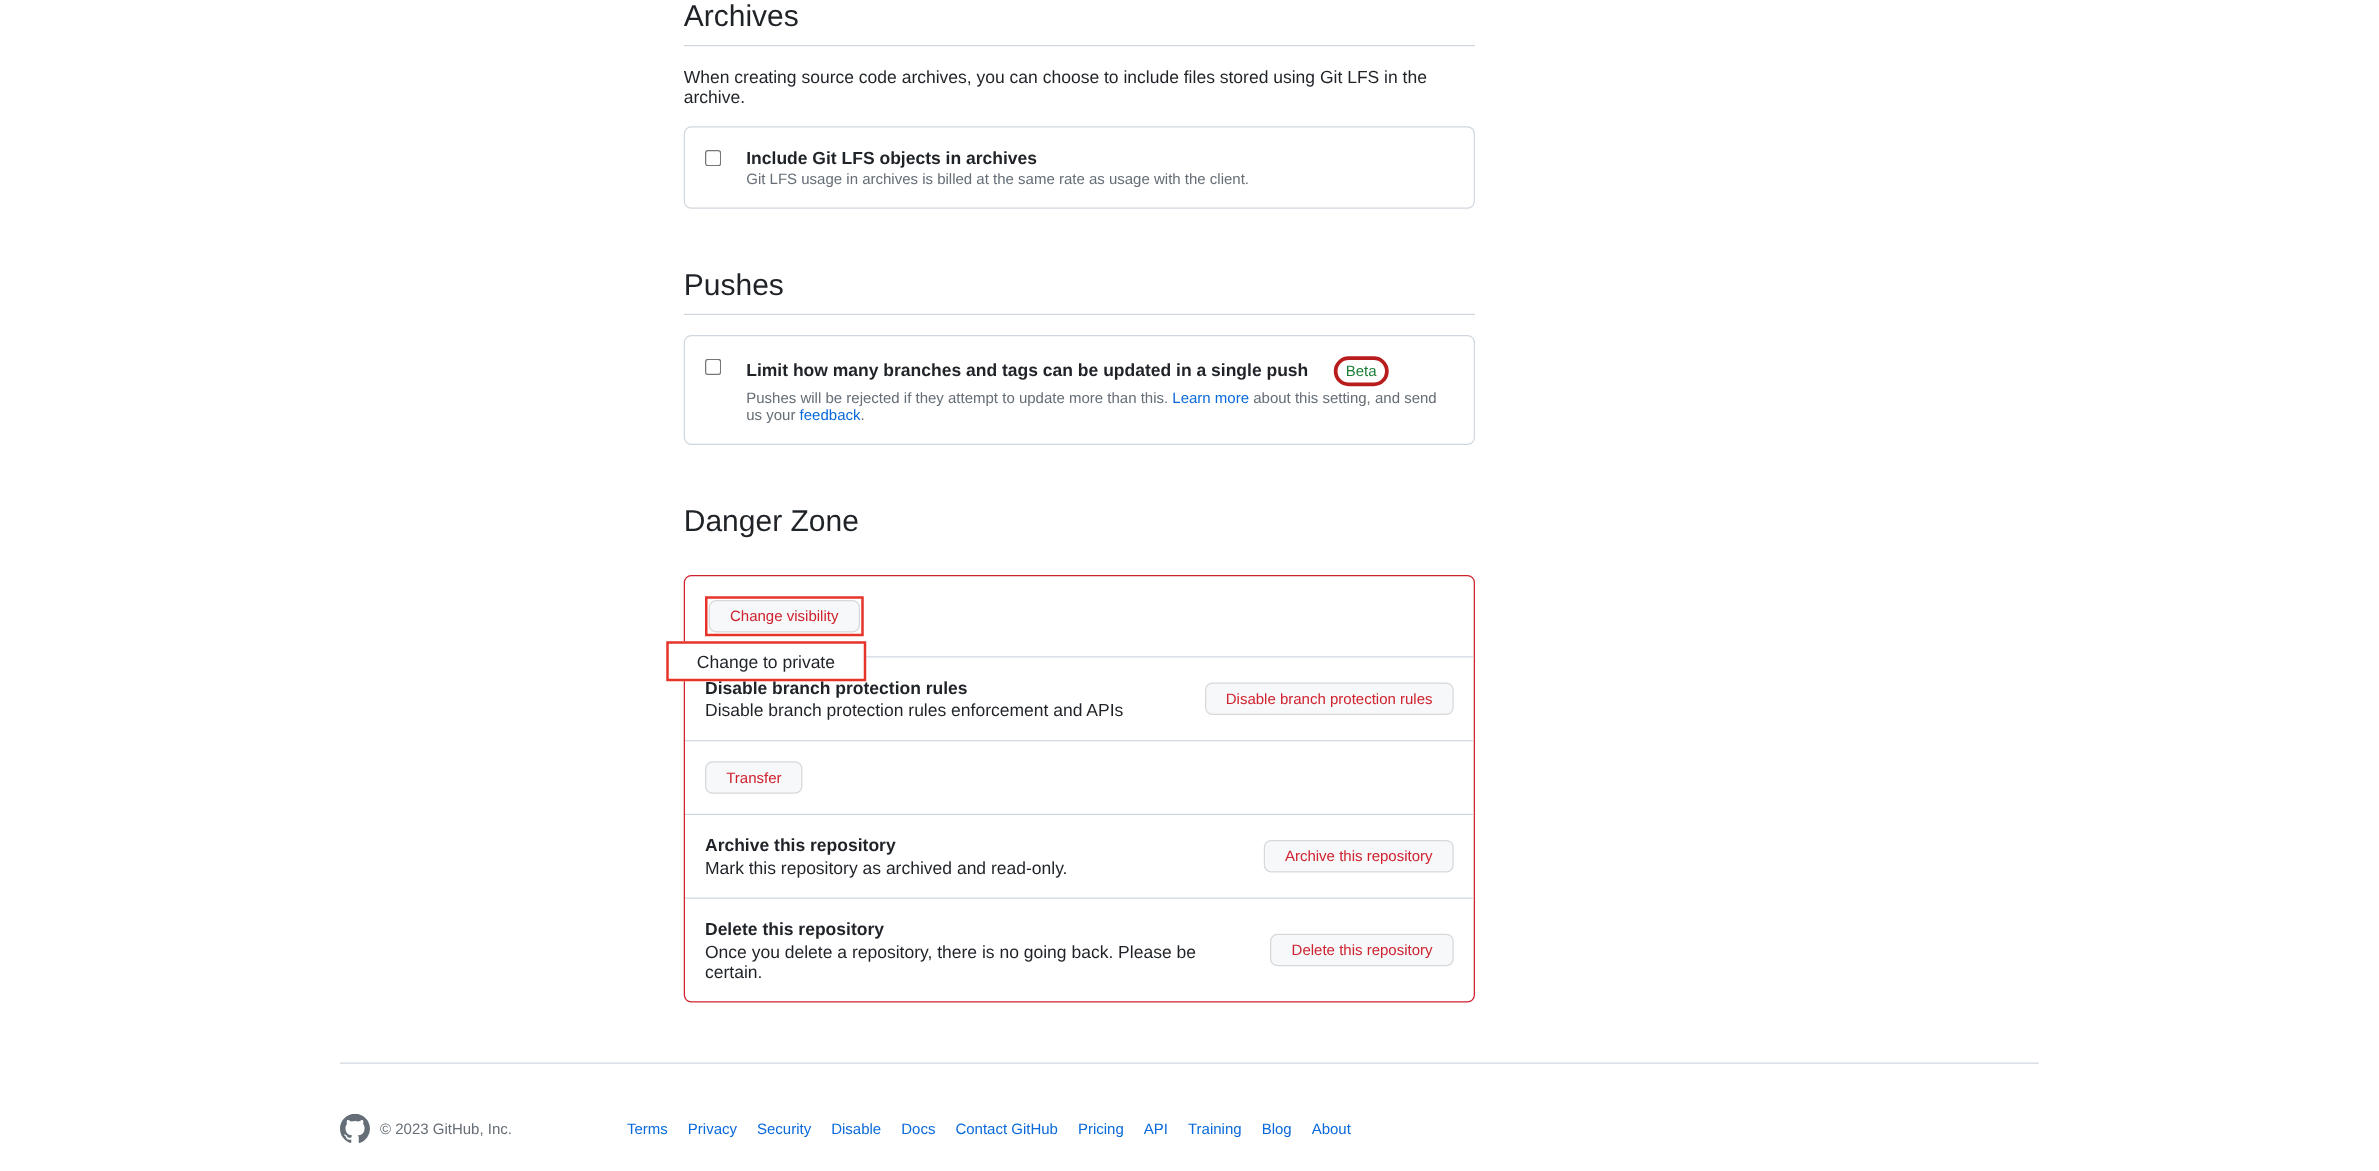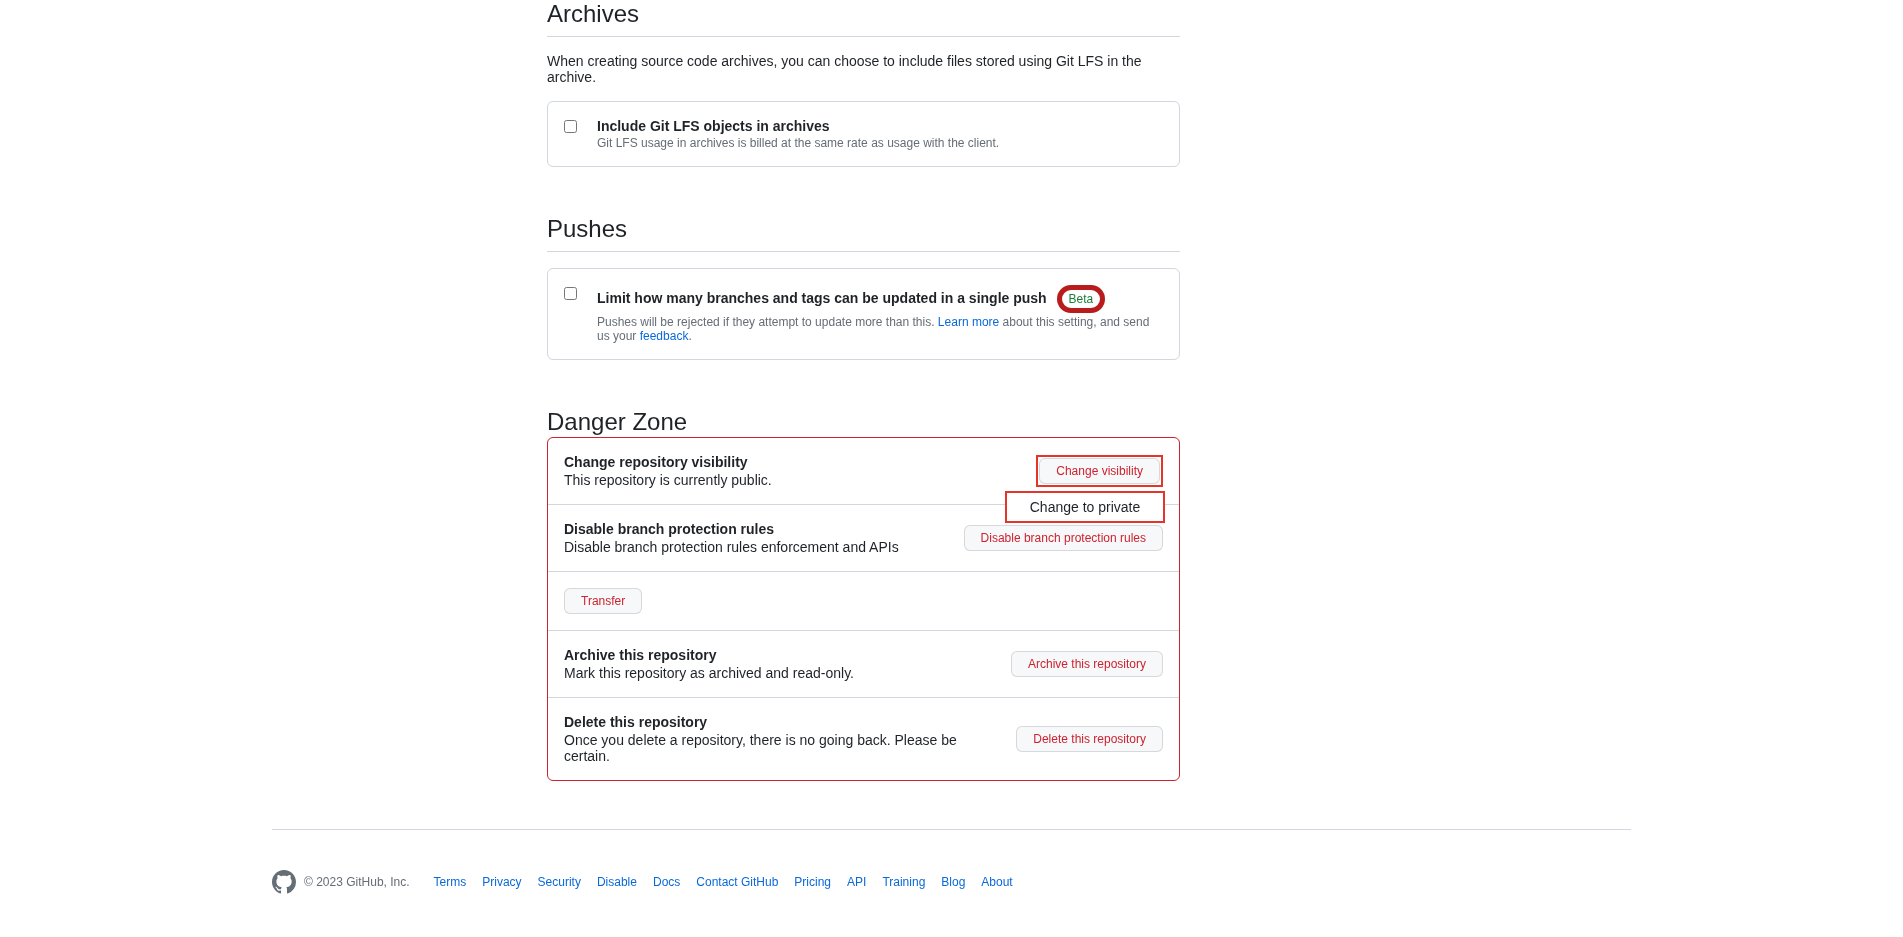--- a/index.html
+++ b/index.html
@@ -47,34 +47,34 @@
       font-weight: 600;
       font-size: 14px;
     }
     .checkbox-hint {
       color: #656d76;
       font-size: 12px;
       margin-top: 2px;
     }
     .beta-badge {
       display: inline-block;
-      border: 5px solid #b91c1c;
+      border: 3px solid #b91c1c;
       color: #1a7f37;
       border-radius: 2em;
       font-size: 12px;
       font-weight: 500;
       padding: 0 7px;
-      margin-left: 6px;
+      margin-left: 16px;
       line-height: 18px;
       vertical-align: middle;
     }
     .dz-heading {
       font-size: 24px;
       font-weight: 400;
-      margin-bottom: 1px;
+      margin-bottom: 28px;
     }
     .danger-zone {
       border: 1px solid #cf222e;
       border-radius: 6px;
       margin-bottom: 48px;
       position: relative;
     }
     .dz-row {
       display: flex;
       align-items: center;
@@ -138,21 +138,21 @@
       display: flex;
       align-items: center;
       padding: 40px 272px 60px 272px;
       font-size: 12px;
       color: #656d76;
     }
     .footer-left {
       display: flex;
       align-items: center;
       gap: 8px;
-      margin-right: 24px;
+      margin-right: 92px;
     }
     .footer-links {
       display: flex;
       gap: 16px;
     }
     .footer-links span {
       color: #0969da;
       cursor: pointer;
     }
     .gh-logo {
@@ -191,24 +191,20 @@
           <span>Pushes will be rejected if they attempt to update more than this. </span><span class="link">Learn more</span><span> about this setting, and send us your </span><span class="link">feedback</span><span>.</span>
         </div>
       </div>
     </div>
   </div>
 
   <h2 class="dz-heading">Danger Zone</h2>
   <div class="danger-zone">
 
     <div class="dz-row">
-      <div class="dz-row-text">
-        <div class="dz-title">Change repository visibility</div>
-        <div class="dz-desc">This repository is currently public.</div>
-      </div>
       <div class="highlight-wrap">
         <span class="highlight-red">
           <button class="btn-danger">Change visibility</button>
         </span>
         <div class="dropdown-popout">Change to private</div>
       </div>
     </div>
 
     <div class="dz-row">
       <div class="dz-row-text">

